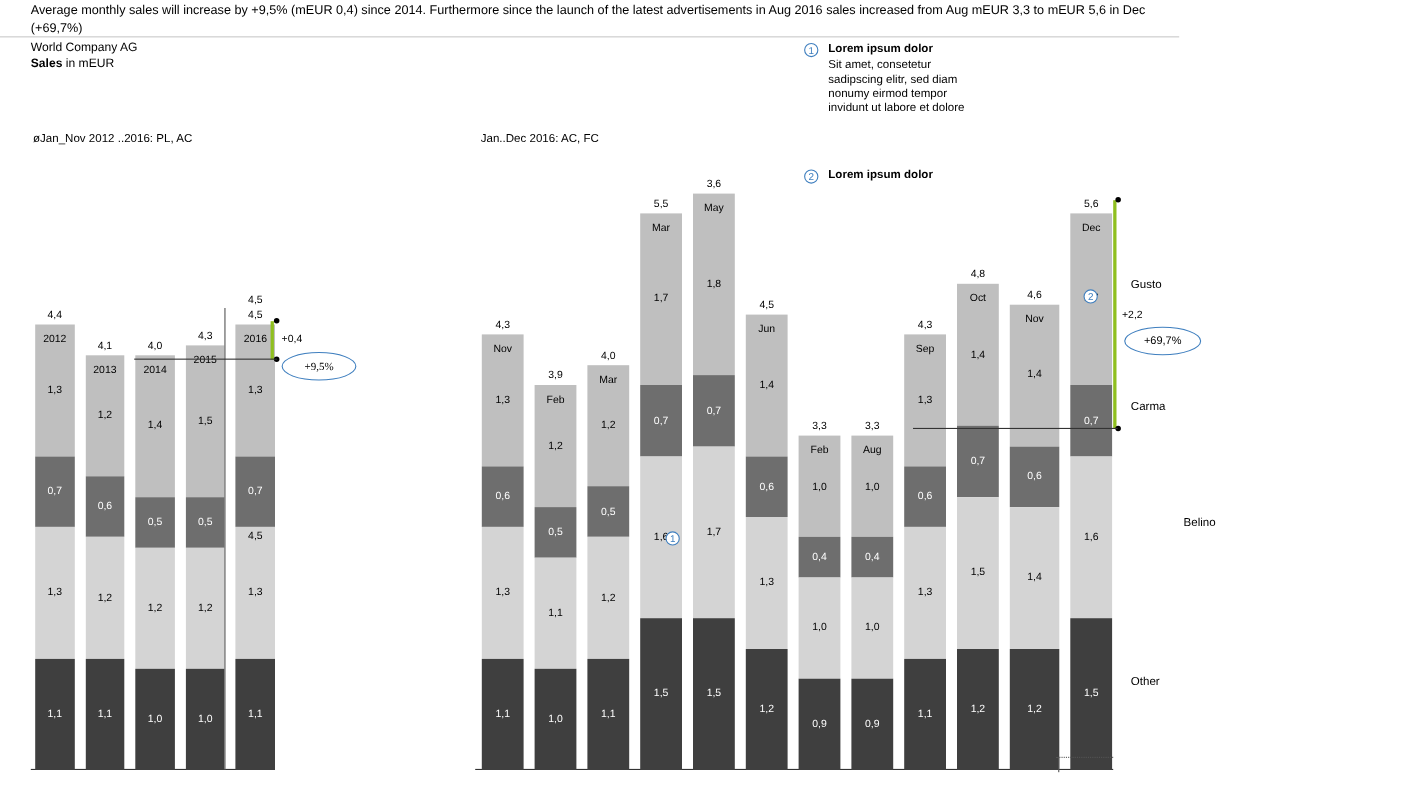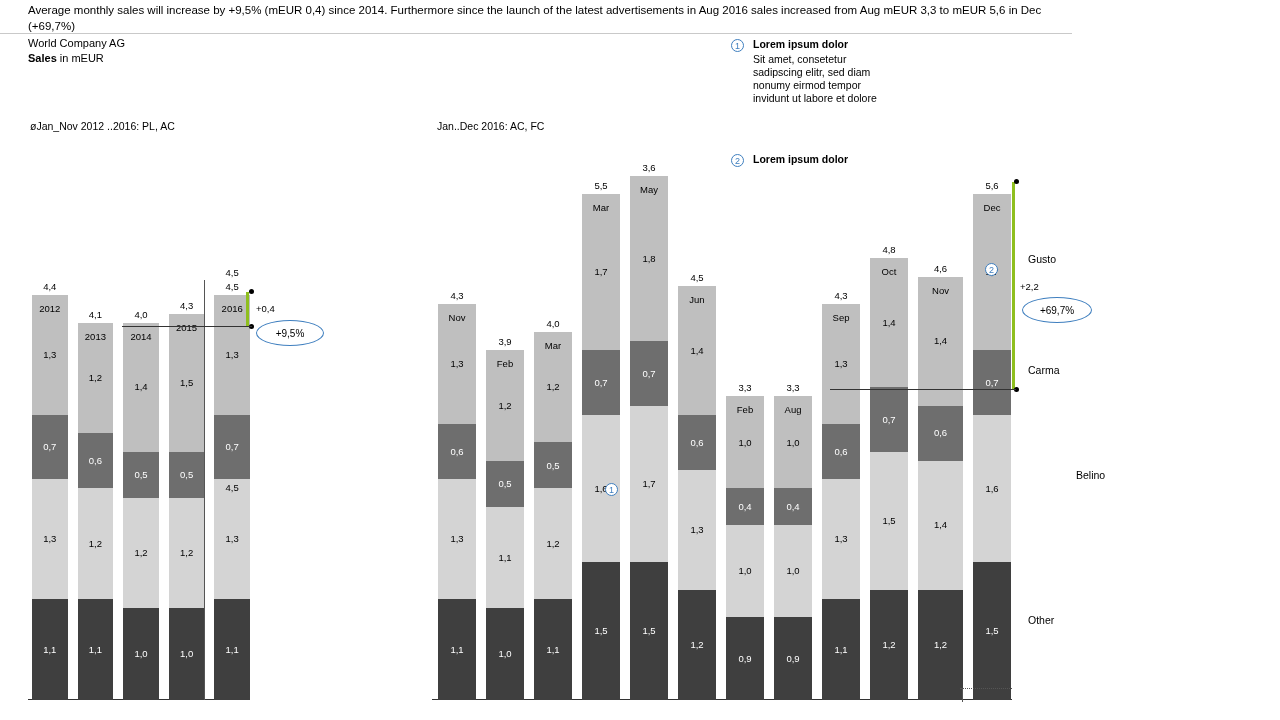--- a/index.html
+++ b/index.html
@@ -165,21 +165,21 @@
       </div>
     </div>
   <div class="sepline" style="left:176px; top:50px; height:420px;"></div>
 </div>
 
 <div class="green-bar" style="left:246px; top:292px; height:35px;"></div>
 <div class="dot" style="left:249px; top:289px;"></div>
 <div class="dot" style="left:249px; top:324px;"></div>
 <div class="conn" style="left:122px; top:326px; width:130px; height:1px;"></div>
 <div class="delta" style="left:256px; top:303px;">+0,4</div>
-<div class="callout" style="left:256px; top:320px; width:68px; height:26px;">+9,5%</div>
+<div class="callout" style="left:256px; top:320px; width:68px; height:26px;font-family:Liberation Serif, serif;">+9,5%</div>
 
 <div class="chart" id="chart-right" style="left:432px; top:170px; width:580px; height:530px;">
   <div class="axis" style="width:580px;"></div>
   <div class="cols" id="cols-right" style="width: 580px; height: 530px; gap: 10px; padding-left: 6px;">
       <div class="col" style="width: 38px;">
         <div class="total">4,3</div>
         <div class="bar seg-gusto" style="height: 119.6px;">
           <span>1,3</span>
         </div>
         <div class="bar seg-carma" style="height: 55.2px;">

